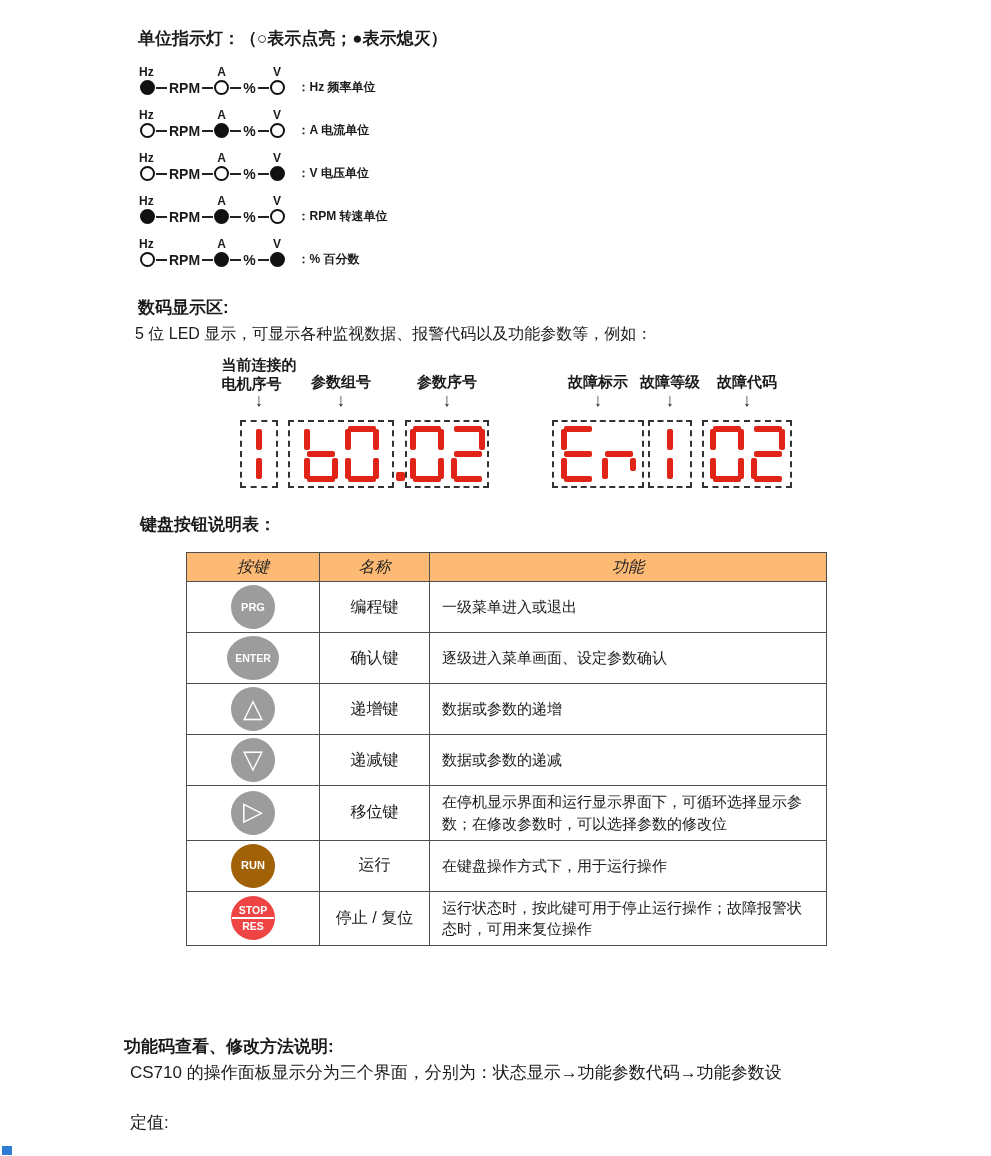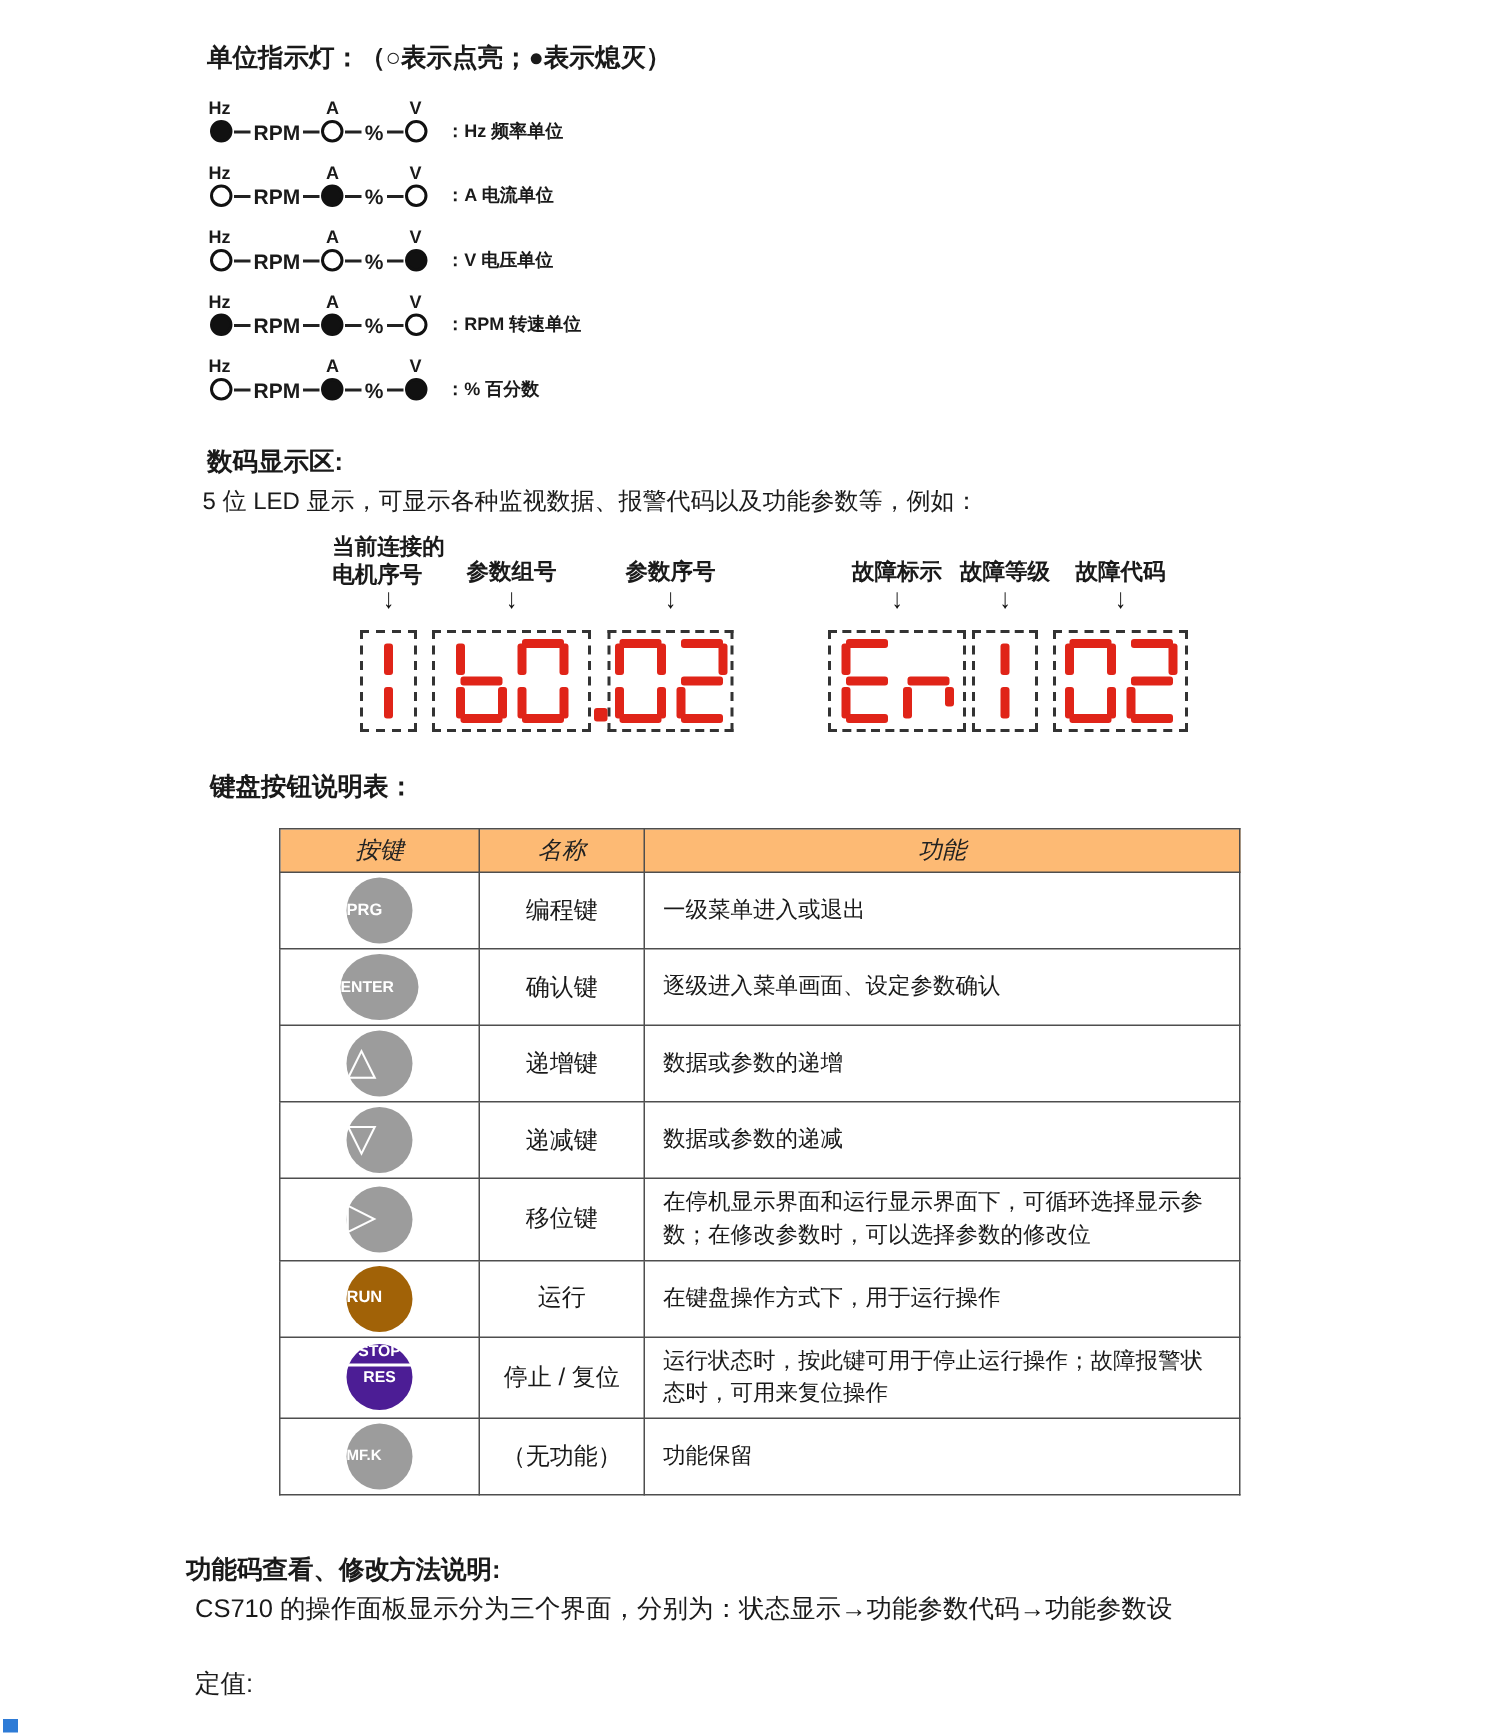--- a/index.html
+++ b/index.html
@@ -53,26 +53,26 @@
   
   .table-title{position:absolute;left:140px;top:513px;font-size:17px;font-weight:bold;}
   table.kp{position:absolute;left:186px;top:552px;width:640px;border-collapse:collapse;table-layout:fixed;}
   table.kp th,table.kp td{border:1px solid #4e4e4e;}
   table.kp th{background:#fdba74;height:26px;font-weight:normal;font-size:16px;color:#222;font-style:italic;}
   col.c1{width:133px;} col.c2{width:110px;} col.c3{width:397px;}
   td.c-key{height:48px;text-align:center;vertical-align:middle;}
   td.c-name{text-align:center;vertical-align:middle;font-size:16px;}
   td.c-func{padding:5px 12px;font-size:15px;line-height:1.45;vertical-align:middle;}
   .kbtn{margin:0 auto;width:44px;height:44px;border-radius:50%;background:#9c9c9c;color:#fff;
-        display:flex;align-items:center;justify-content:flex-start;font-weight:bold;font-size:11px;line-height:1;}
+        display:flex;align-items:center;justify-content:center;font-weight:bold;font-size:11px;line-height:1;}
   .kbtn.wide{width:52px;font-size:10.5px;}
   .kbtn.small{font-size:10px;}
   .kbtn.glyph{font-size:26px;font-weight:normal;font-family:"DejaVu Sans",sans-serif;padding-bottom:3px;box-sizing:border-box;}
   .kbtn.teal{background:#a16207;}
-  .kbtn.red{background:#4c1d95;flex-direction:column;gap:2px;font-size:10.5px;}
+  .kbtn.red{background:#ef4444;flex-direction:column;gap:2px;font-size:10.5px;}
   .split-line{display:block;width:42px;height:2px;background:#fff;border:0;}
   
   .foot-title{position:absolute;left:124px;top:1035px;font-size:17px;font-weight:bold;}
   .foot-line1{position:absolute;left:130px;top:1061px;font-size:17px;}
   .foot-line2{position:absolute;left:130px;top:1087px;font-size:17px;margin-top:24px;}
   .corner-mark{position:absolute;left:2px;top:1146px;width:10px;height:9px;background:#2e7bd6;}
 </style>
 </head>
 <body>
 
@@ -371,28 +371,19 @@
       <td class="c-key">
         <div class="kbtn red">
           <span>STOP</span>
           <i class="split-line"></i>
           <span>RES</span>
         </div>
       </td>
       <td class="c-name">停止 / 复位</td>
       <td class="c-func">运行状态时，按此键可用于停止运行操作；故障报警状态时，可用来复位操作</td>
     </tr>
-    <tr>
-      <td class="c-key">
-          <div class="kbtn small">
-            <span>MF.K</span>
-          </div>
-        </td>
-      <td class="c-name">（无功能）</td>
-      <td class="c-func">功能保留</td>
-    </tr>
   </tbody>
 </table>
 
 <div class="foot-title">功能码查看、修改方法说明:</div>
 <div class="foot-line1">CS710 的操作面板显示分为三个界面，分别为：状态显示→功能参数代码→功能参数设</div>
 <div class="foot-line2">定值:</div>
 <div class="corner-mark"></div>
 
 </body></html>

